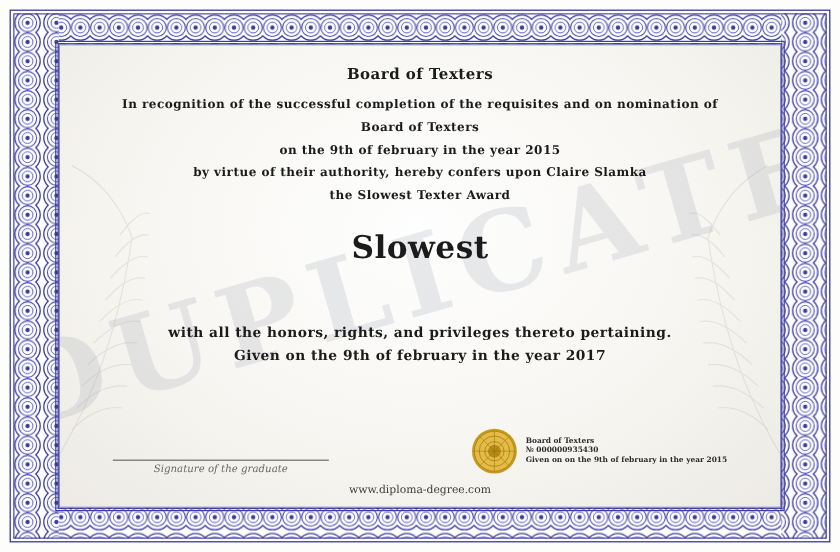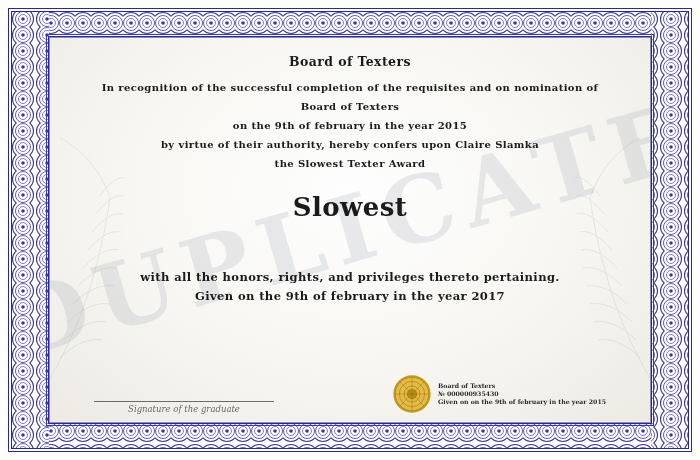--- a/index.html
+++ b/index.html
@@ -354,16 +354,17 @@
             </g>
           </svg>
           <div class="seal-text">
             <div>Board of Texters</div>
             <div>№ 000000935430</div>
             <div>Given on on the 9th of february in the year 2015</div>
           </div>
         </div>
       </div>
 
+      <div class="site">www.diploma-degree.com</div>
     </div>
 
   </div>
 </div>
 
 </body></html>

